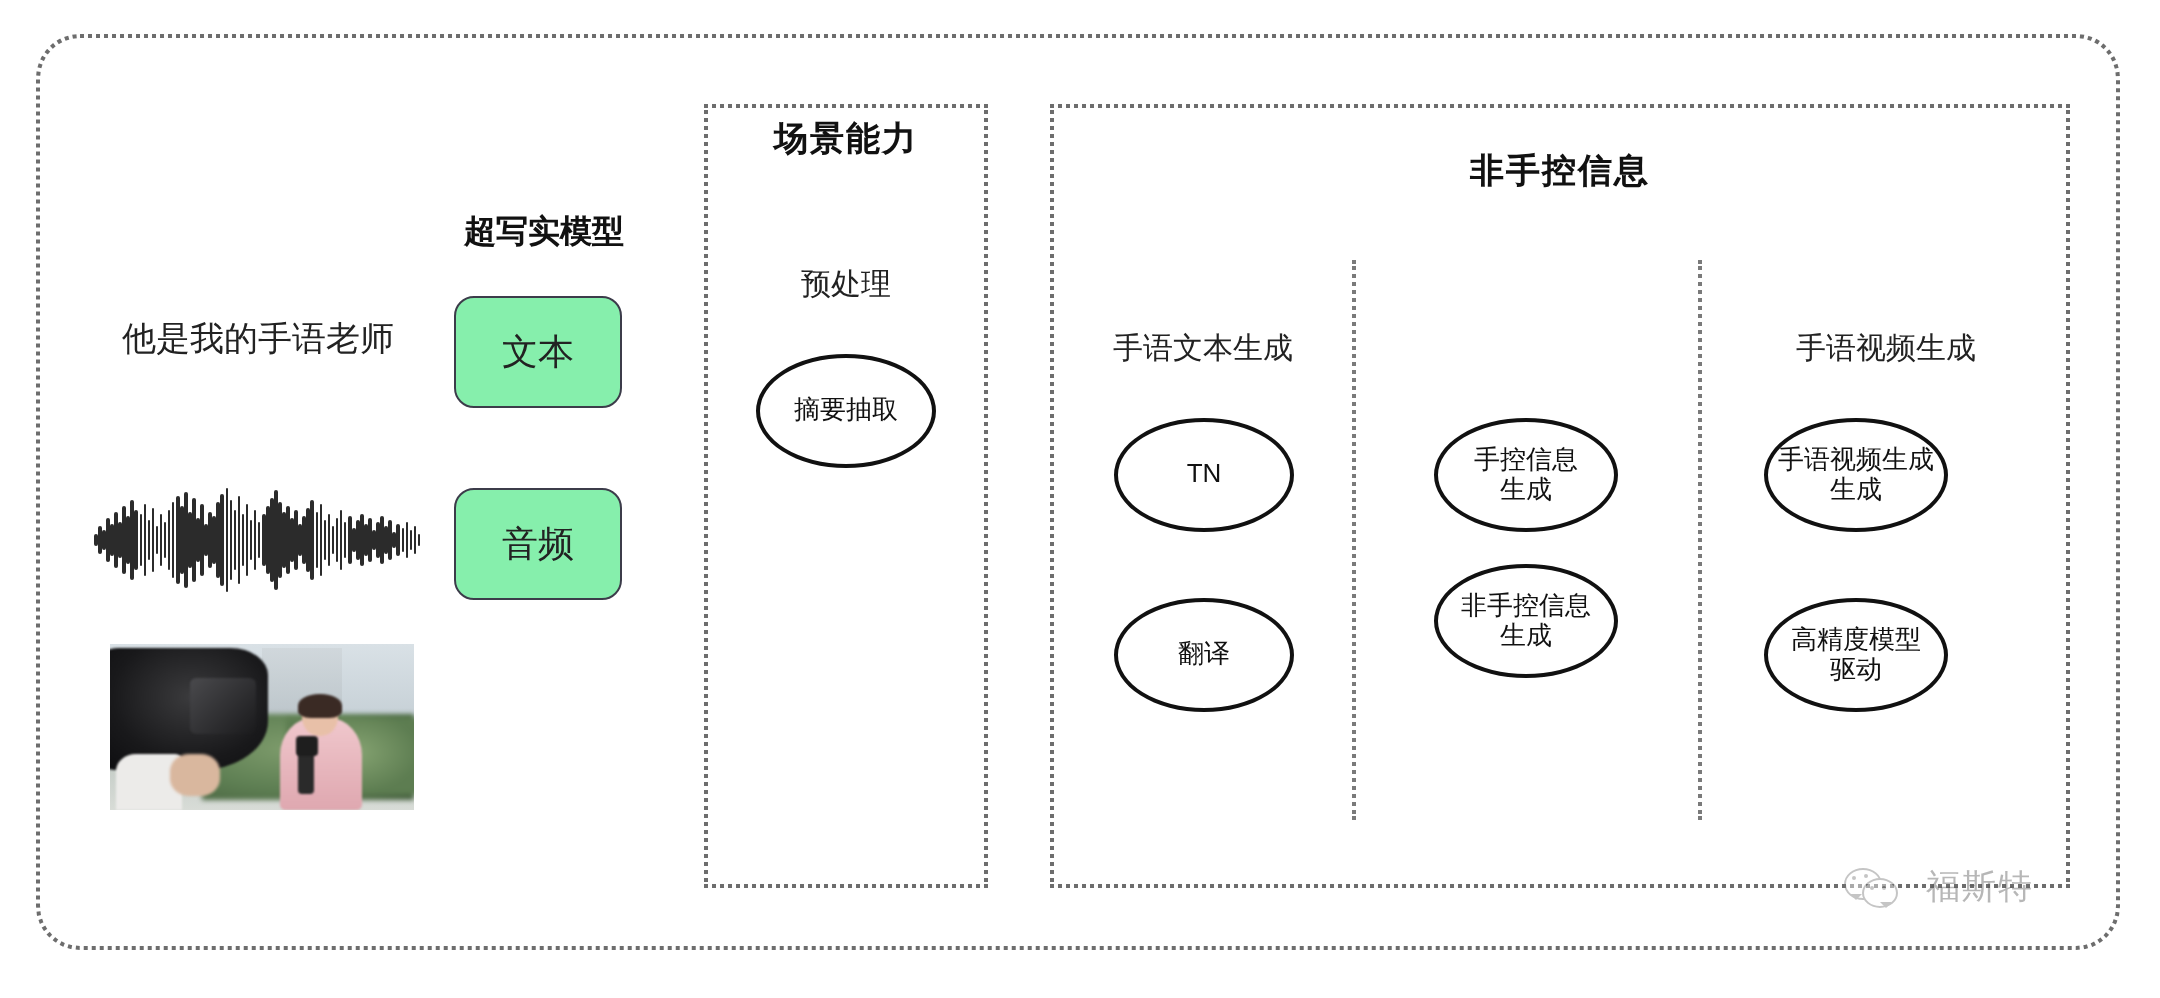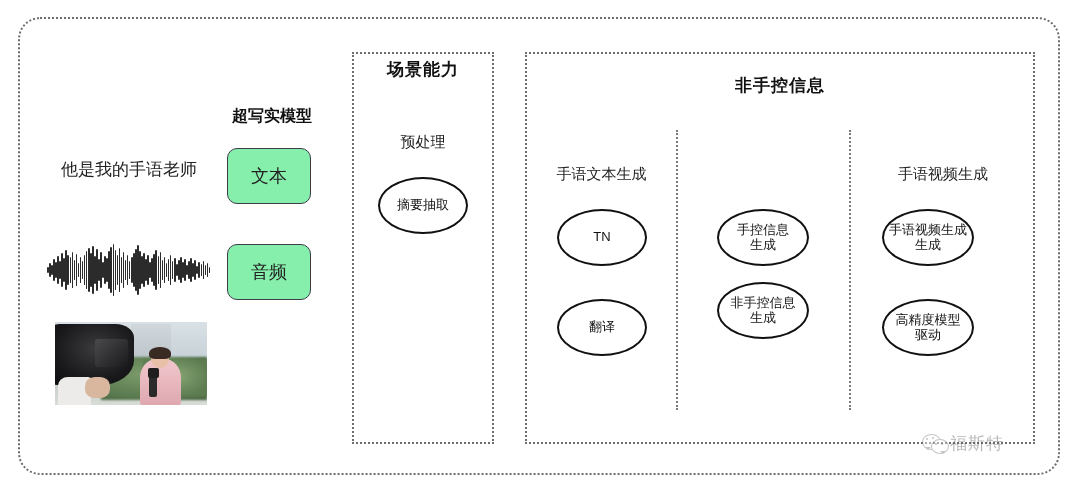--- a/index.html
+++ b/index.html
@@ -145,21 +145,21 @@
     background:linear-gradient(135deg,#4a4a4d,#1a1a1c);
     border-radius:10%;filter:blur(.4px);}
   .vt-arm{position:absolute;left:2%;bottom:0;width:22%;height:34%;
     background:#ecebe9;border-radius:30% 10% 0 0;filter:blur(.6px);}
   .vt-hand{position:absolute;left:20%;bottom:8%;width:16%;height:26%;
     background:#d9b79e;border-radius:40%;filter:blur(.7px);}
 
   
   .watermark{
     position:absolute;left:922px;top:432px;
-    display:flex;align-items:center;gap:2px;
+    display:flex;align-items:center;gap:15px;
     opacity:.42;
   }
   .watermark .wm-text{
     font-size:17px;color:#555;letter-spacing:1px;white-space:nowrap;
   }
   .wechat-icon{position:relative;width:26px;height:19px;flex:0 0 auto;}
   .wechat-icon .b1{
     position:absolute;left:0;top:0;width:17px;height:14px;
     border:1.3px solid #777;border-radius:50%;background:#fff;
   }

